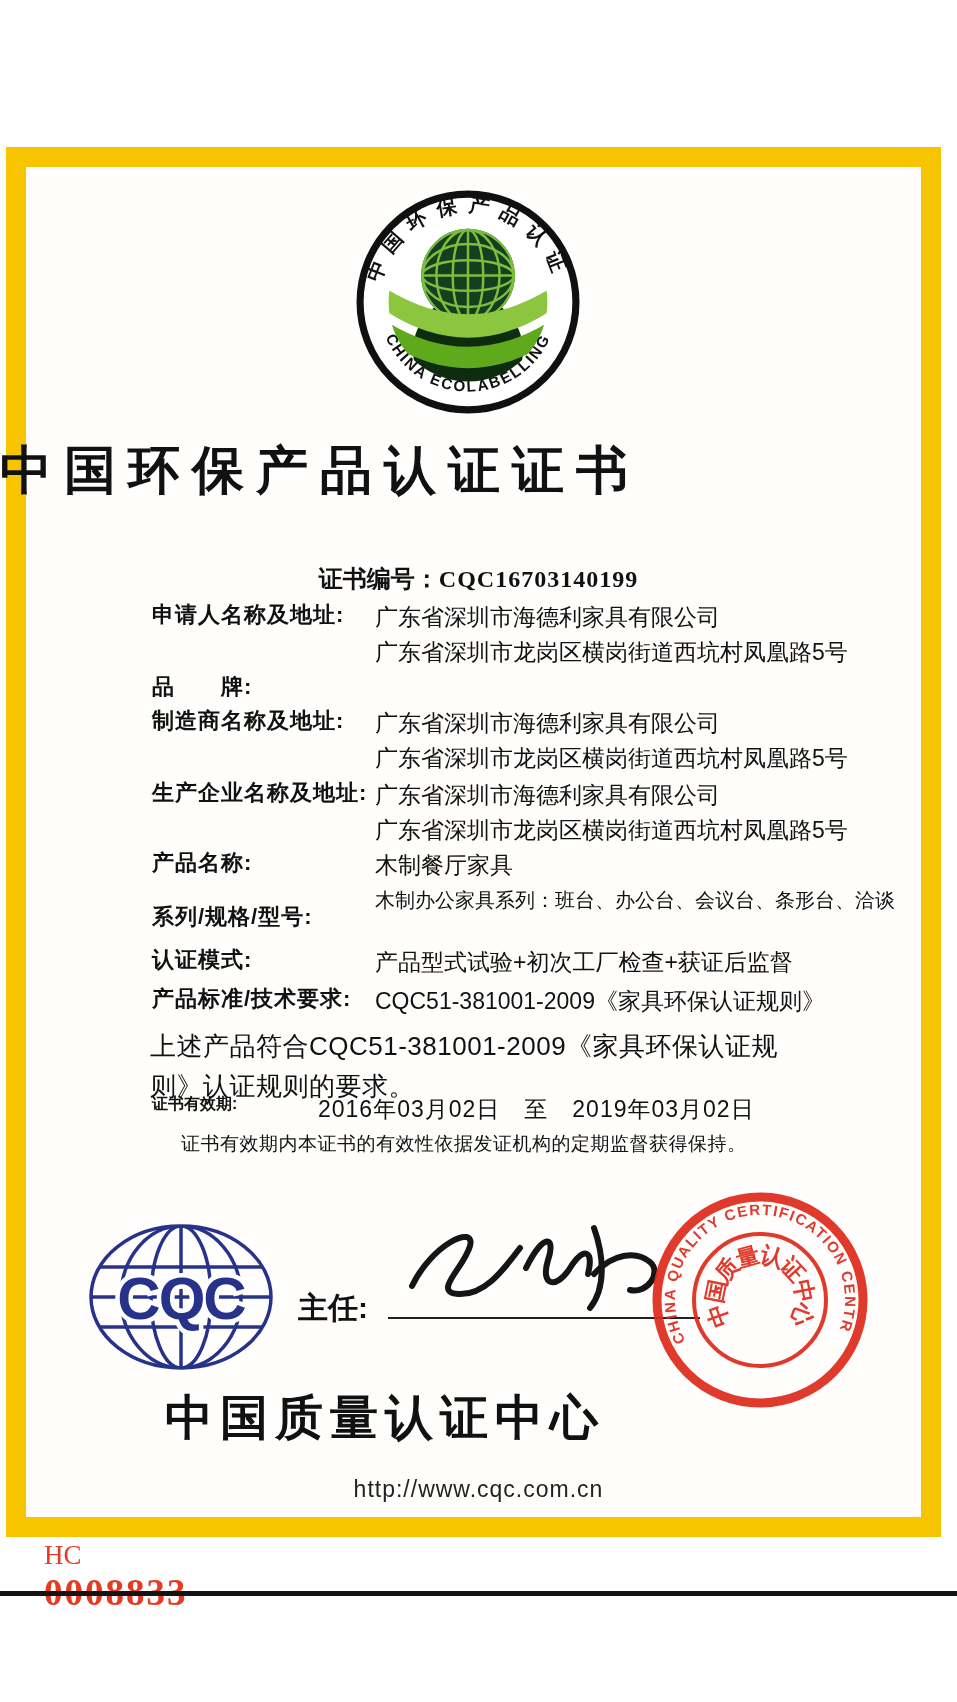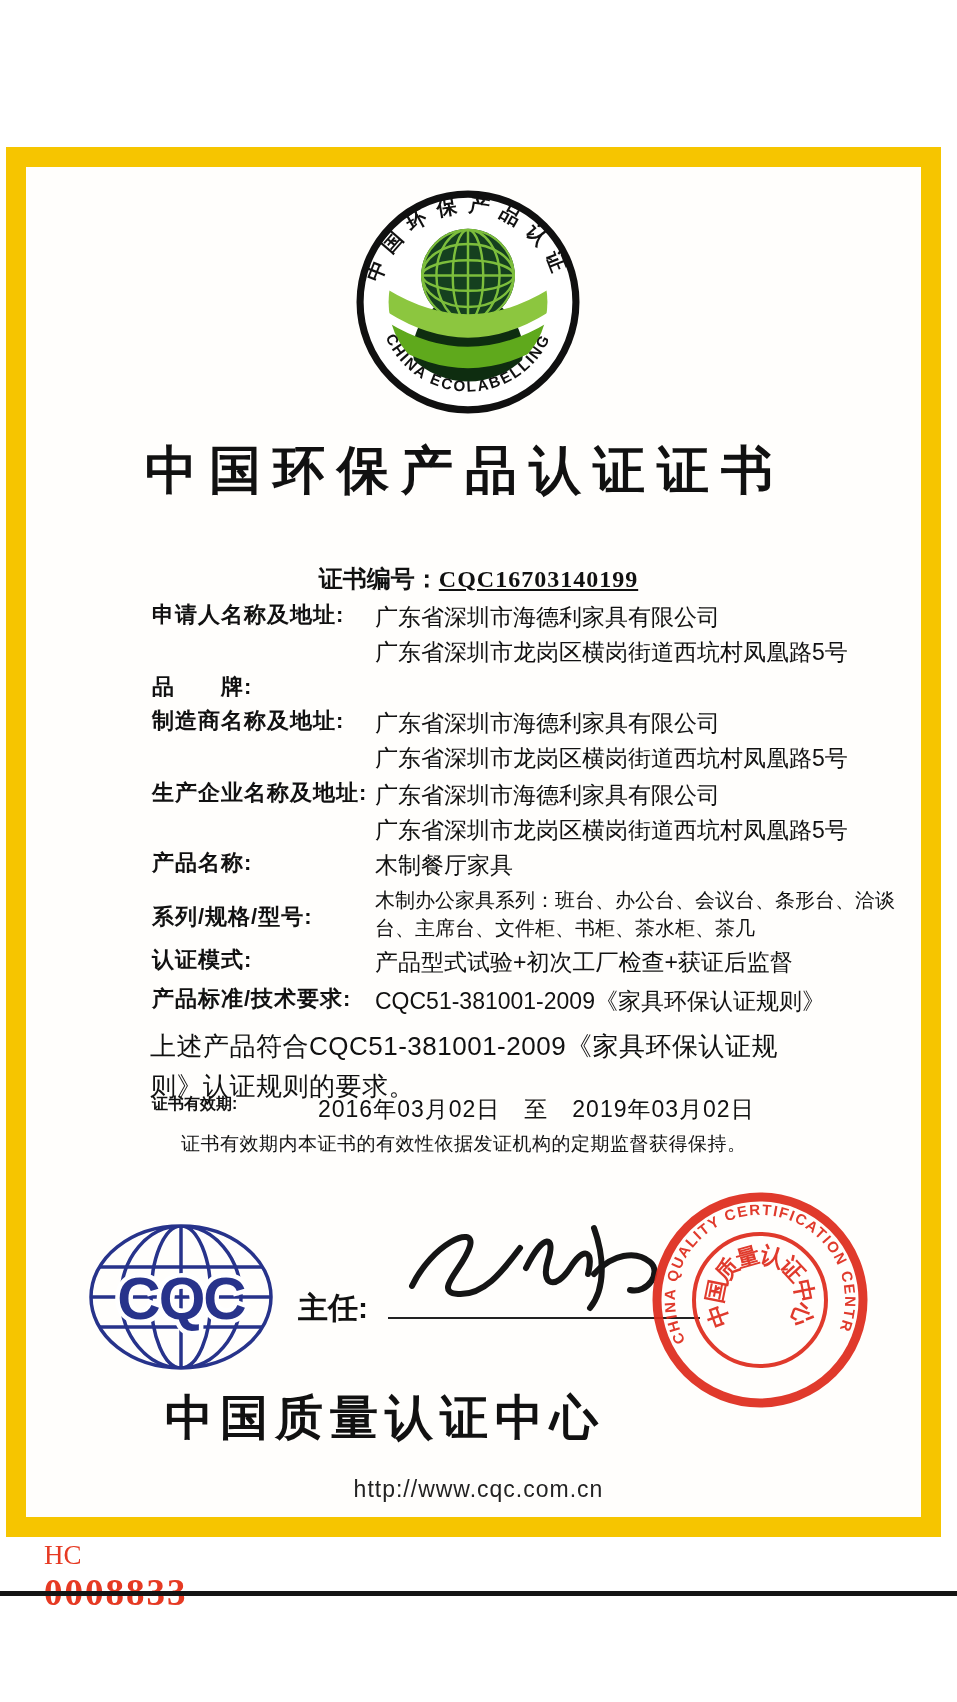--- a/index.html
+++ b/index.html
@@ -7,28 +7,28 @@
     position:relative; width:957px; height:1702px; background:#ffffff;
     font-family:"Liberation Sans","DejaVu Sans",sans-serif; color:#111;
     overflow:hidden;
   }
   .frame {
     position:absolute; left:6px; top:147px; width:935px; height:1390px;
     border:20px solid #F6C500; box-sizing:border-box; background:#fffefc;
   }
   .eco-logo { position:absolute; left:356px; top:190px; width:224px; height:224px; }
   .cert-title {
-    position:absolute; left:0; top:436px; width:930px; text-align:center;
+    position:absolute; left:0; top:436px; width:930px; 
     font-size:52px; font-weight:bold; letter-spacing:12px; white-space:nowrap;
   }
   .certno {
     position:absolute; left:0; top:563px; width:957px; text-align:center;
     font-size:24px; font-weight:600; white-space:nowrap;
   }
-  .certno .num { font-family:"Liberation Serif","DejaVu Serif",serif; font-weight:bold; letter-spacing:1px;text-decoration:underline; }
+  .certno .num { font-family:"Liberation Serif","DejaVu Serif",serif; font-weight:bold; letter-spacing:1px; }
   .row { position:absolute; left:0; width:957px; height:0; }
   .flabel {
     position:absolute; left:152px; top:0; font-size:22px; font-weight:600;
     white-space:nowrap; letter-spacing:1px;
   }
   .fvalue { position:absolute; left:375px; top:0; font-size:23px; line-height:35px; white-space:nowrap; }
   .fvalue.small { font-size:20px; line-height:28px; }
   .statement {
     position:absolute; left:150px; top:1026px; width:678px;
     font-size:26px; line-height:40px; letter-spacing:0.5px;
@@ -135,21 +135,20 @@
     <span class="flabel">产品名称:</span>
     <div class="fvalue">
       <div>木制餐厅家具</div>
     </div>
   </div>
 
   <div class="row" style="top:902px">
     <span class="flabel">系列/规格/型号:</span>
     <div class="fvalue small" style="top:-16px">
       <div>木制办公家具系列：班台、办公台、会议台、条形台、洽谈</div>
-      <div>台、主席台、文件柜、书柜、茶水柜、茶几</div>
     </div>
   </div>
 
   <div class="row" style="top:945px">
     <span class="flabel">认证模式:</span>
     <div class="fvalue">
       <div>产品型式试验+初次工厂检查+获证后监督</div>
     </div>
   </div>
 

